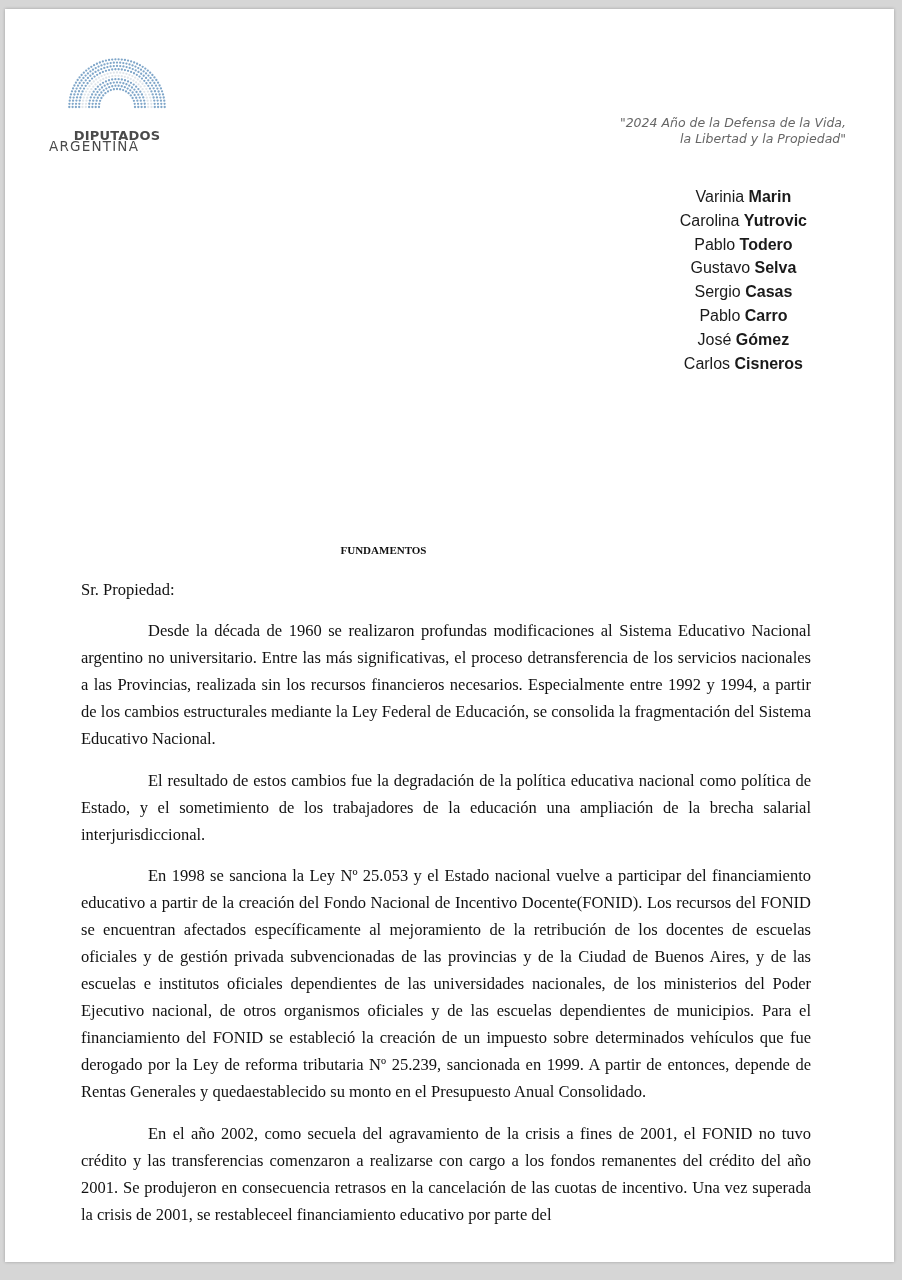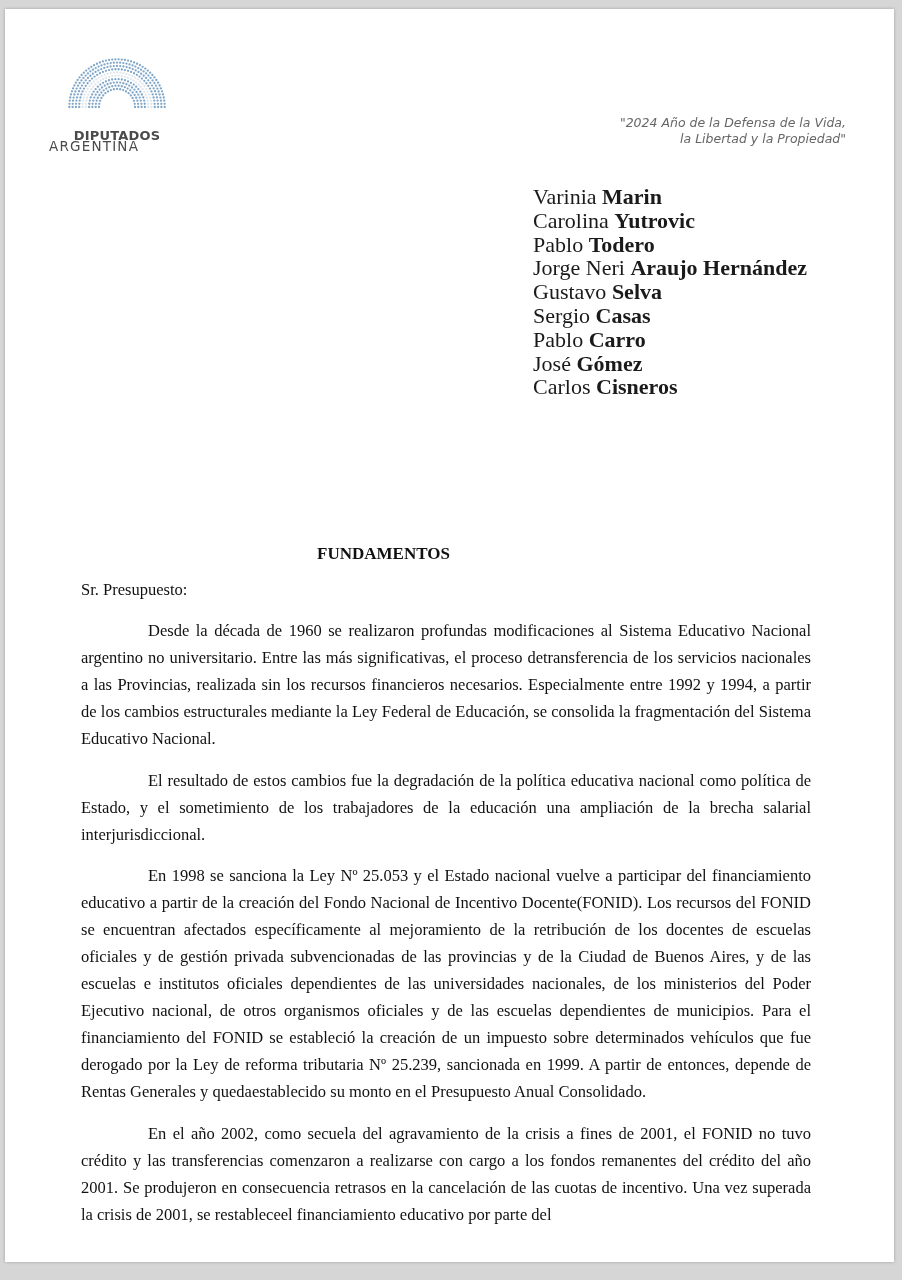--- a/index.html
+++ b/index.html
@@ -40,32 +40,32 @@
     right: 48px; top: 106px;
     text-align: right;
     font-family: "DejaVu Sans", sans-serif;
     font-style: italic;
     font-size: 12.5px; line-height: 16px;
     color: #666666;
   }
   .signers {
     position: absolute;
     right: 87px; top: 176px;
-    text-align: left;
-    font-family: Liberation Serif, serif;
-    font-size: 22px; line-height: 23.8px;
+    text-align: center;
+    font-family: Liberation Sans, sans-serif;
+    font-size: 16px; line-height: 23.8px;
     color: #1a1a1a;
   }
   .signers b { font-weight: bold; }
   .heading {
     position: absolute;
     left: 0; width: 757px; top: 535px;
     text-align: center;
     font-family: "Liberation Serif", serif;
-    font-weight: bold; font-size: 17px;
+    font-weight: bold; font-size: 11px;
     color: #111;
   }
   .salutation {
     position: absolute;
     left: 76px; top: 571px;
     font-family: "Liberation Serif", serif;
     font-size: 16.5px; color: #111;
   }
   .body-text {
     position: absolute;
@@ -428,30 +428,29 @@
 
   <div class="motto">
     <div>"2024 Año de la Defensa de la Vida,</div>
     <div>la Libertad y la Propiedad"</div>
   </div>
 
   <div class="signers">
     <div><span>Varinia</span> <b>Marin</b></div>
     <div><span>Carolina</span> <b>Yutrovic</b></div>
     <div><span>Pablo</span> <b>Todero</b></div>
-    <div><span>Jorge Neri</span> <b>Araujo Hernández</b></div>
     <div><span>Gustavo</span> <b>Selva</b></div>
     <div><span>Sergio</span> <b>Casas</b></div>
     <div><span>Pablo</span> <b>Carro</b></div>
     <div><span>José</span> <b>Gómez</b></div>
     <div><span>Carlos</span> <b>Cisneros</b></div>
   </div>
 
   <div class="heading">FUNDAMENTOS</div>
-  <div class="salutation">Sr. Presupuesto:</div>
+  <div class="salutation">Sr. Propiedad:</div>
 
   <div class="body-text">
     <p>Desde la década de 1960 se realizaron profundas modificaciones al Sistema Educativo Nacional argentino no universitario. Entre las más significativas, el proceso detransferencia de los servicios nacionales a las Provincias, realizada sin los recursos financieros necesarios. Especialmente entre 1992 y 1994, a partir de los cambios estructurales mediante la Ley Federal de Educación, se consolida la fragmentación del Sistema Educativo Nacional.</p>
     <p>El resultado de estos cambios fue la degradación de la política educativa nacional como política de Estado, y el sometimiento de los trabajadores de la educación una ampliación de la brecha salarial interjurisdiccional.</p>
     <p>En 1998 se sanciona la Ley Nº 25.053 y el Estado nacional vuelve a participar del financiamiento educativo a partir de la creación del Fondo Nacional de Incentivo Docente(FONID). Los recursos del FONID se encuentran afectados específicamente al mejoramiento de la retribución de los docentes de escuelas oficiales y de gestión privada subvencionadas de las provincias y de la Ciudad de Buenos Aires, y de las escuelas e institutos oficiales dependientes de las universidades nacionales, de los ministerios del Poder Ejecutivo nacional, de otros organismos oficiales y de las escuelas dependientes de municipios. Para el financiamiento del FONID se estableció la creación de un impuesto sobre determinados vehículos que fue derogado por la Ley de reforma tributaria Nº 25.239, sancionada en 1999. A partir de entonces, depende de Rentas Generales y quedaestablecido su monto en el Presupuesto Anual Consolidado.</p>
     <p>En el año 2002, como secuela del agravamiento de la crisis a fines de 2001, el FONID no tuvo crédito y las transferencias comenzaron a realizarse con cargo a los fondos remanentes del crédito del año 2001. Se produjeron en consecuencia retrasos en la cancelación de las cuotas de incentivo. Una vez superada la crisis de 2001, se restableceel financiamiento educativo por parte del</p>
   </div>
 </div>
 
 </body></html>

